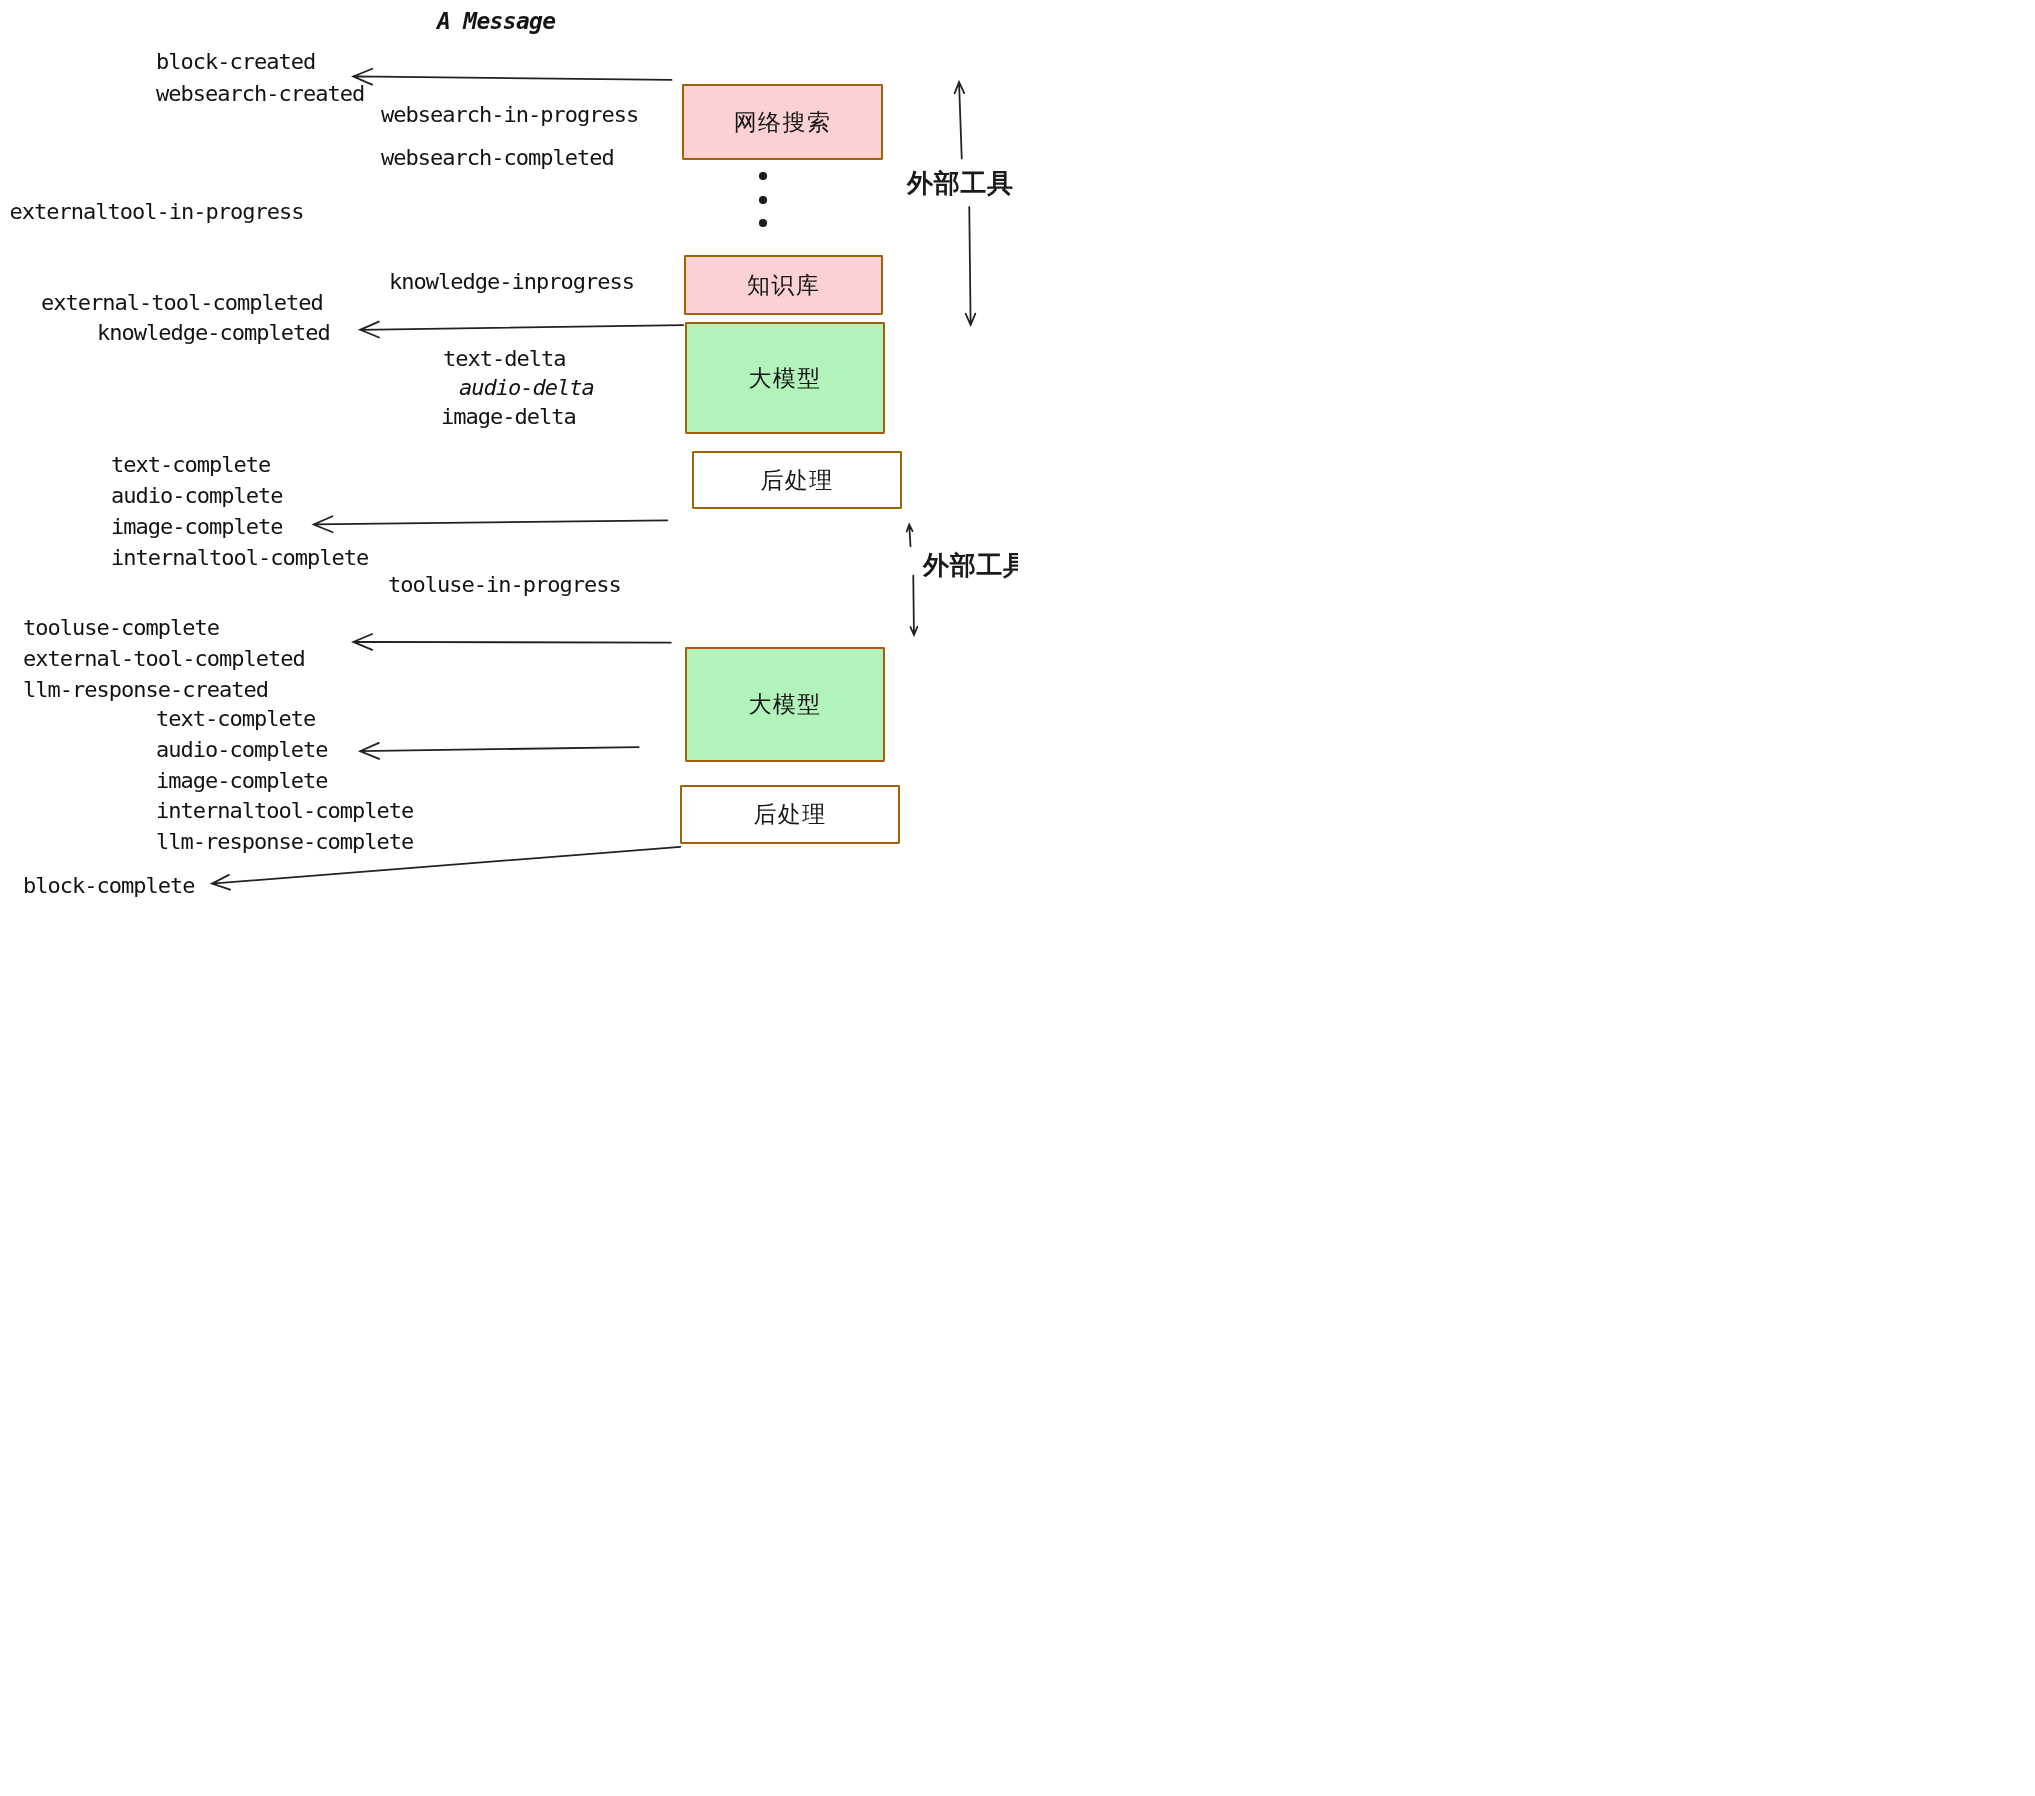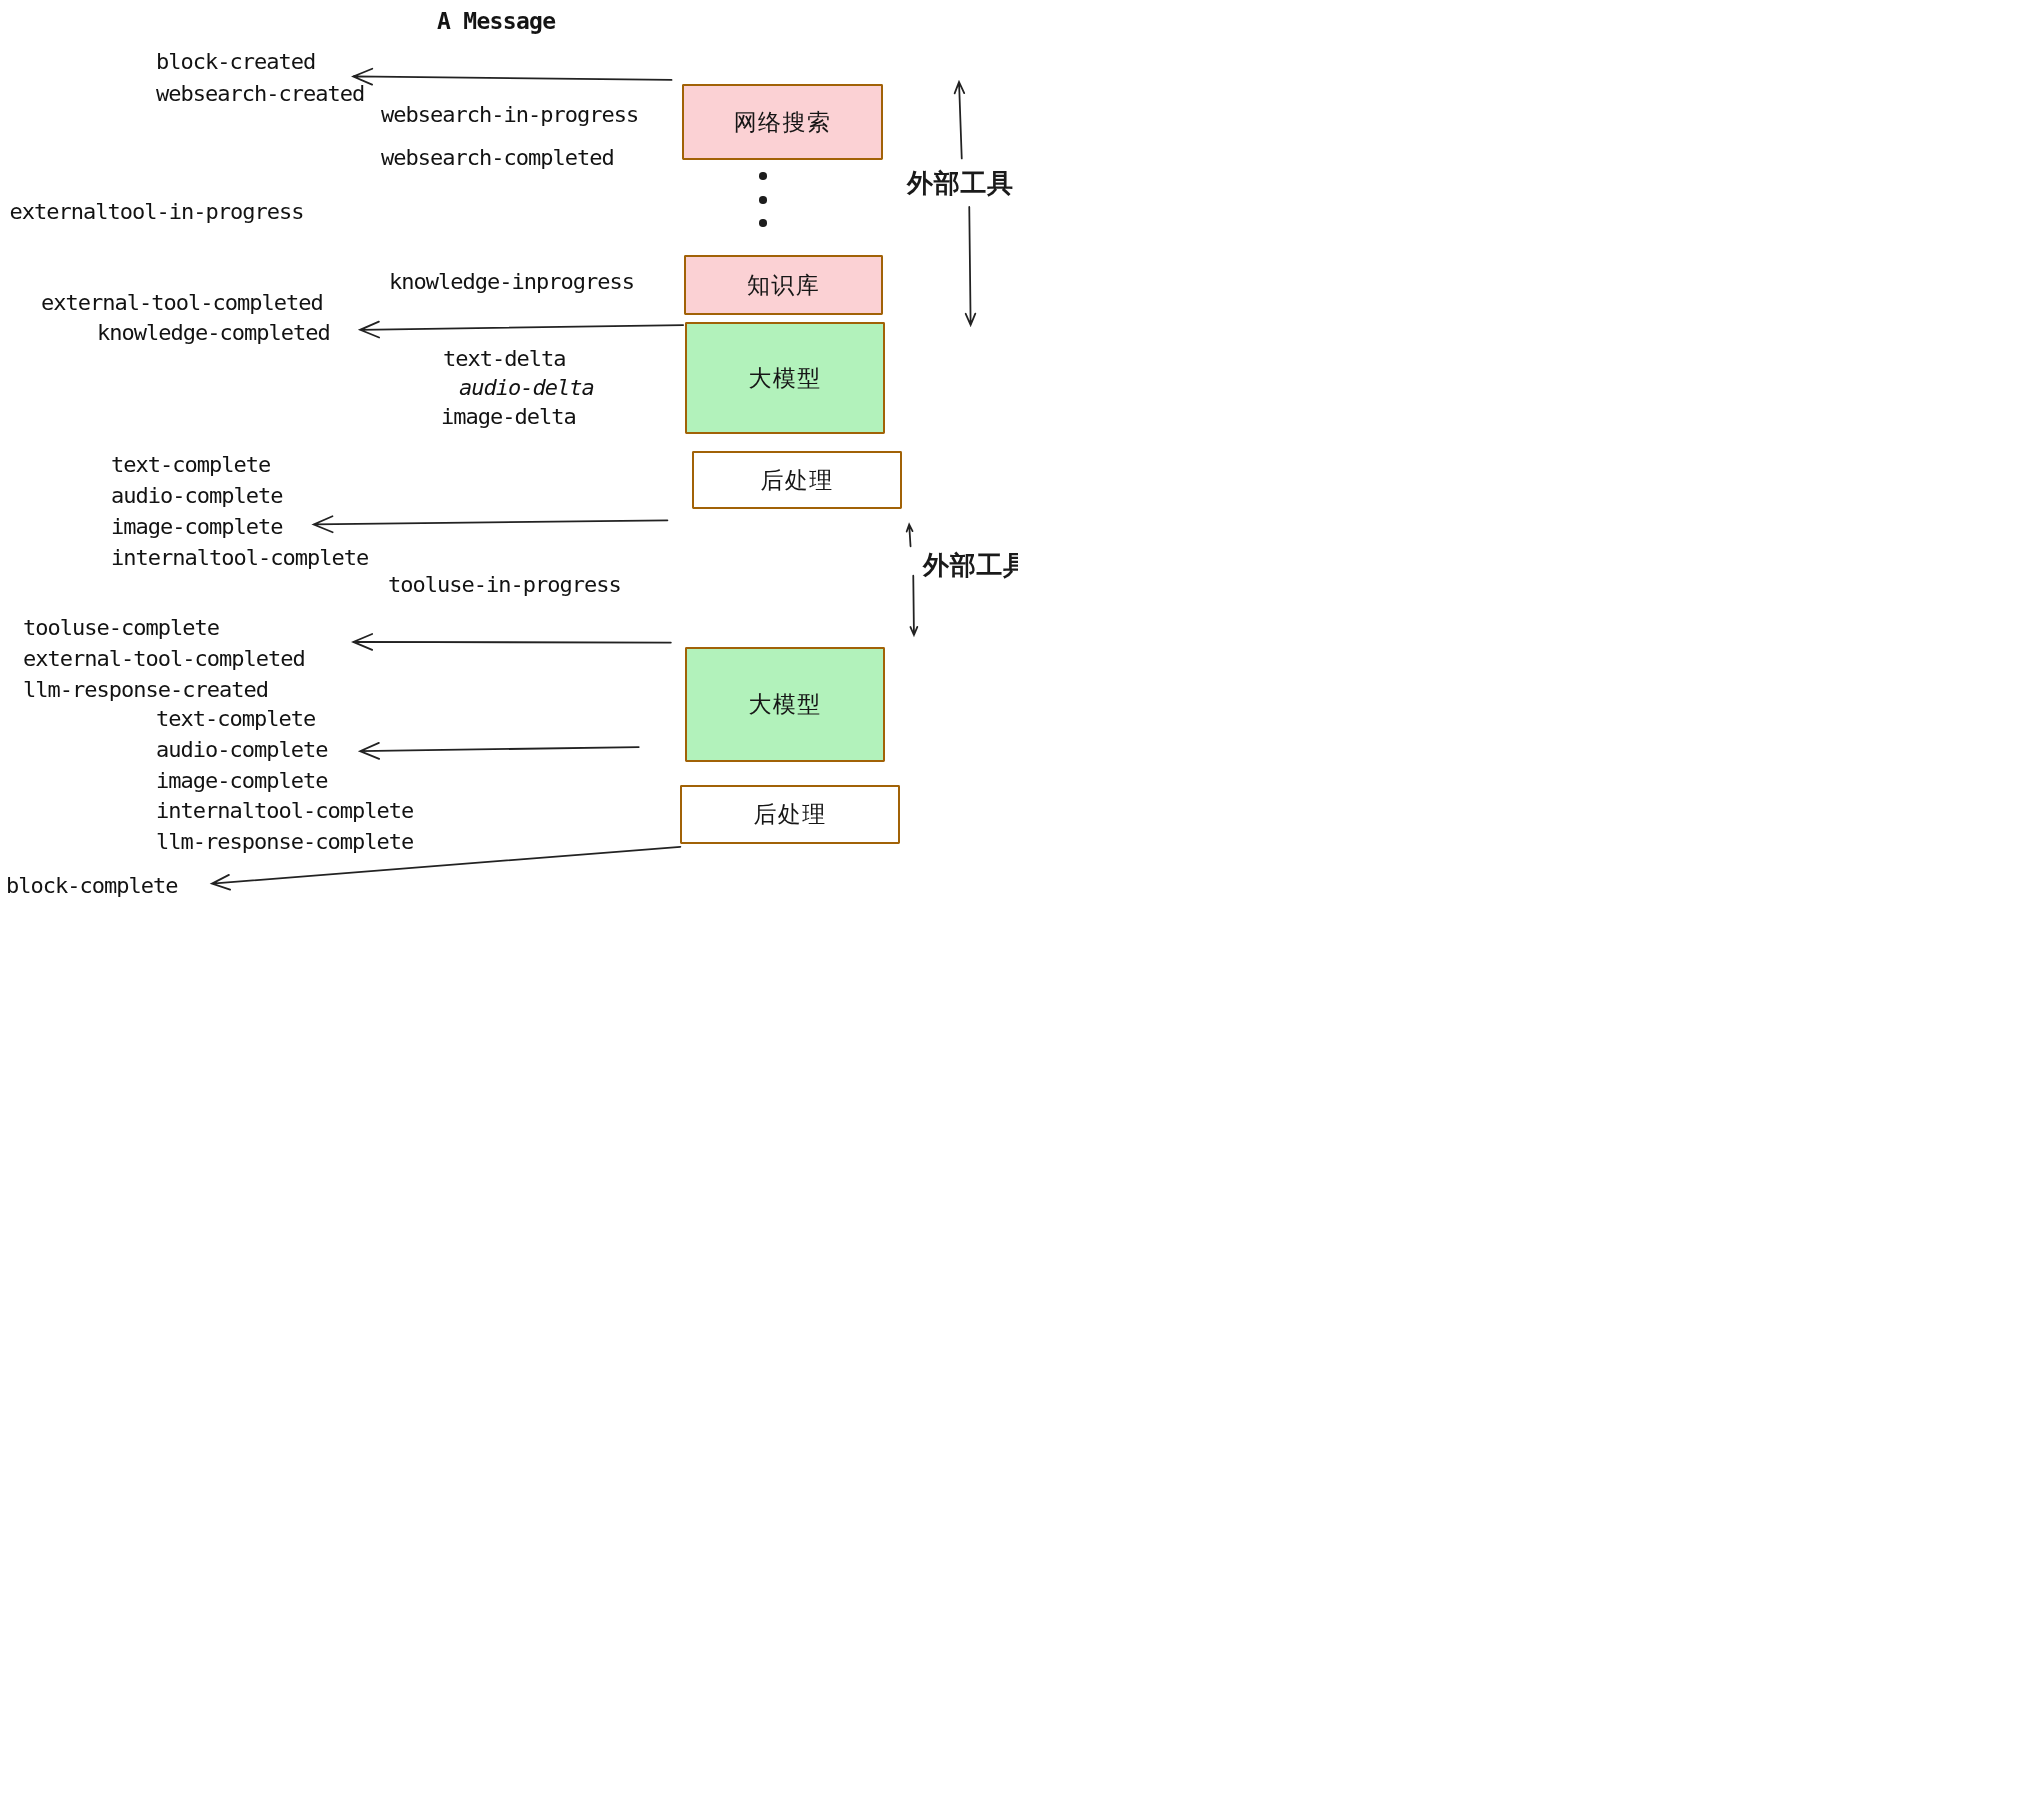--- a/index.html
+++ b/index.html
@@ -15,21 +15,21 @@
   .side-label{position:absolute;font-family:"Liberation Sans","DejaVu Sans",sans-serif;
               font-size:26px;font-weight:600;color:#1a1a1a;white-space:nowrap;letter-spacing:0.7px;}
   .dot{position:absolute;background:#1d1d1d;border-radius:50%;}
   svg#arrows{position:absolute;left:0;top:0;pointer-events:none;}
   svg#arrows path{stroke:#222;stroke-width:2.6;fill:none;stroke-linecap:round;}
 </style>
 </head>
 <body>
 
 <div id="canvas">
-  <div class="title" style="left:437px;top:8.2px;">A Message</div>
+  <div class="title" style="left:437px;top:8.2px;font-style:italic;">A Message</div>
   <svg id="arrows" width="1018" height="898" viewBox="0 0 1490 1315">
       <path d="M983,117 L517,112 M544.504897368532,123.97833964898801 L517,112 L544.7555814426263,100.61458394340639"></path>
       <path d="M1000,476 L527,483 M554.801677359463,494.272388211924 L527,483 L554.4559314902507,470.9098459065792"></path>
       <path d="M977,762 L459,768 M486.7652864167513,779.3617283102426 L459,768 L486.4946663399944,755.9981950168993"></path>
       <path d="M982,941 L517,940 M544.6066422183737,951.7419464070786 L517,940 L544.6568896302213,928.3768998979722"></path>
       <path d="M935,1094 L527,1100 M554.8006260693782,1111.2749807161968 L527,1100 L554.4570587981259,1087.9124062710457"></path>
       <path d="M996,1240 L310,1294 M336.5658385037589,1302.8462548342336 L310,1294 L334.8545127119889,1281.1060790350807"></path>
       <path d="M1408,232 L1404,120 M1397.586669308395,136.8187154515473 L1404,120 L1411.59679744817,136.31835373226963"></path>
       <path d="M1419,303 L1421,476 M1427.8174087330892,459.34098027595866 L1421,476 L1413.7992851372487,459.5030395082805"></path>
       <path d="M1333,800 L1331,768 M1327.3567364816067,778.3791440367472 L1331,768 L1335.9072560558996,777.8447365633539"></path>
@@ -52,21 +52,21 @@
     <div class="ev" style="left: 111px; top: 545px;">internaltool-complete</div>
     <div class="ev" style="left: 388px; top: 572px;">tooluse-in-progress</div>
     <div class="ev" style="left: 23px; top: 615px;">tooluse-complete</div>
     <div class="ev" style="left: 23px; top: 646px;">external-tool-completed</div>
     <div class="ev" style="left: 23px; top: 677px;">llm-response-created</div>
     <div class="ev" style="left: 156px; top: 706px;">text-complete</div>
     <div class="ev" style="left: 156px; top: 737px;">audio-complete</div>
     <div class="ev" style="left: 156px; top: 768px;">image-complete</div>
     <div class="ev" style="left: 156px; top: 798px;">internaltool-complete</div>
     <div class="ev" style="left: 156px; top: 829px;">llm-response-complete</div>
-    <div class="ev" style="left: 6px; top: 873px;">block-complete</div>
+    <div class="ev" style="left: 23px; top: 873px;">block-complete</div>
     <div class="box" style="left: 682px; top: 84px; width: 201px; height: 76px; background: rgb(251, 209, 212);">
       <span class="lbl">网络搜索</span>
     </div>
     <div class="box" style="left: 684px; top: 255px; width: 199px; height: 60px; background: rgb(251, 209, 212);">
       <span class="lbl">知识库</span>
     </div>
     <div class="box" style="left: 685px; top: 322px; width: 200px; height: 112px; background: rgb(178, 242, 187);">
       <span class="lbl">大模型</span>
     </div>
     <div class="box" style="left: 692px; top: 451px; width: 210px; height: 58px; background: rgb(255, 255, 255);">

